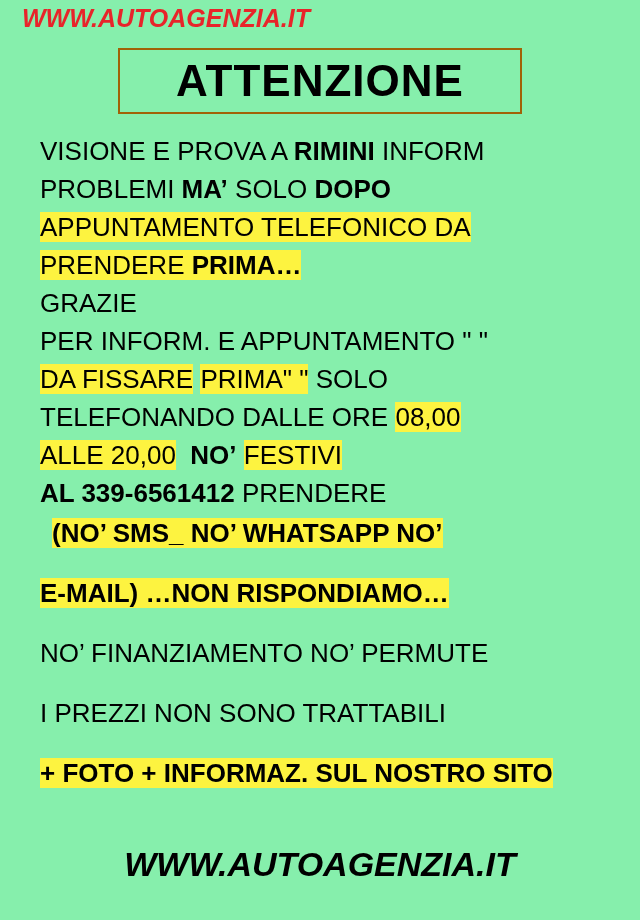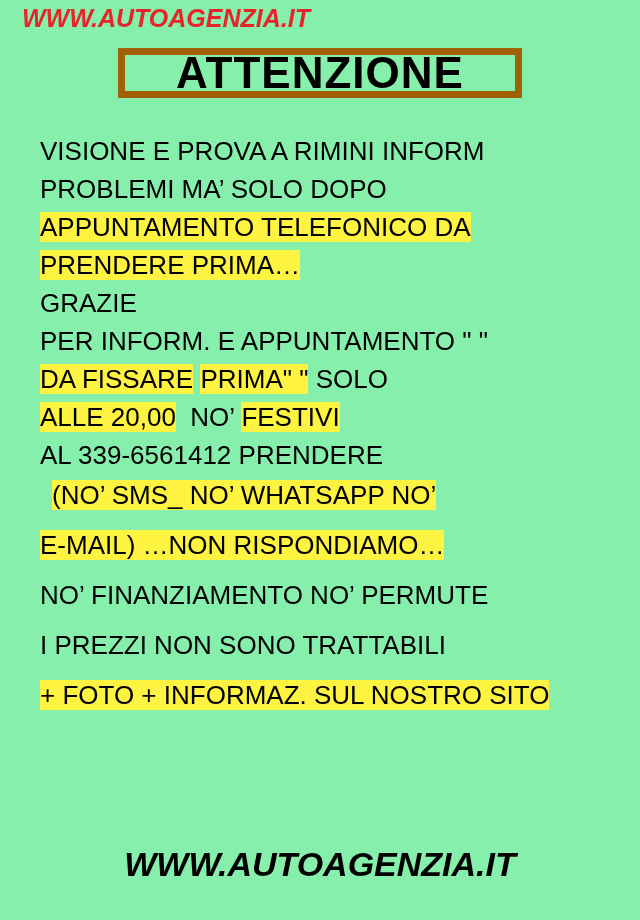--- a/index.html
+++ b/index.html
@@ -34,22 +34,22 @@
     letter-spacing: 0px;
     white-space: nowrap;
   }
 
   
   .attenzione-box {
     position: absolute;
     top: 48px;
     left: 118px;
     width: 404px;
-    height: 50px;
-    border: 7px solid #a16207;
+    height: 66px;
+    border: 2px solid #a16207;
     box-sizing: border-box;
     display: flex;
     align-items: center;
     justify-content: center;
   }
   .attenzione-text {
     font-size: 44px;
     font-weight: bold;
     letter-spacing: 1px;
     line-height: 1;
@@ -63,27 +63,27 @@
     left: 40px;
     width: 576px;
   }
   .line {
     font-size: 26px;
     line-height: 38px;
     white-space: nowrap;
     color: #000;
   }
   .line.gap-small { margin-top: 2px; padding-left: 12px; }
-  .line.gap-med { margin-top: 12px; }
+  .line.gap-med { margin-top: 22px; }
 
   .hl {
     background: #fdf340;
   }
   .b {
-    font-weight: normal;
+    font-weight: bold;
   }
 
   
   .bottom-site {
     position: absolute;
     top: 845px;
     left: 0;
     width: 640px;
     text-align: center;
     font-size: 34px;
@@ -128,20 +128,23 @@
     </div>
 
     <div class="line">
       <span>PER INFORM. E APPUNTAMENTO " "</span>
     </div>
 
     <div class="line">
       <span class="hl">DA FISSARE</span><span> </span><span class="hl">PRIMA" "</span><span> SOLO</span>
     </div>
 
+    <div class="line">
+      <span>TELEFONANDO DALLE ORE </span><span class="hl">08,00</span>
+    </div>
 
     <div class="line">
       <span class="hl">ALLE 20,00</span><span>&nbsp; </span><span class="b">NO’</span><span> </span><span class="hl">FESTIVI</span>
     </div>
 
     <div class="line">
       <span class="b">AL 339-6561412</span><span> PRENDERE</span>
     </div>
 
     <div class="line gap-small">

